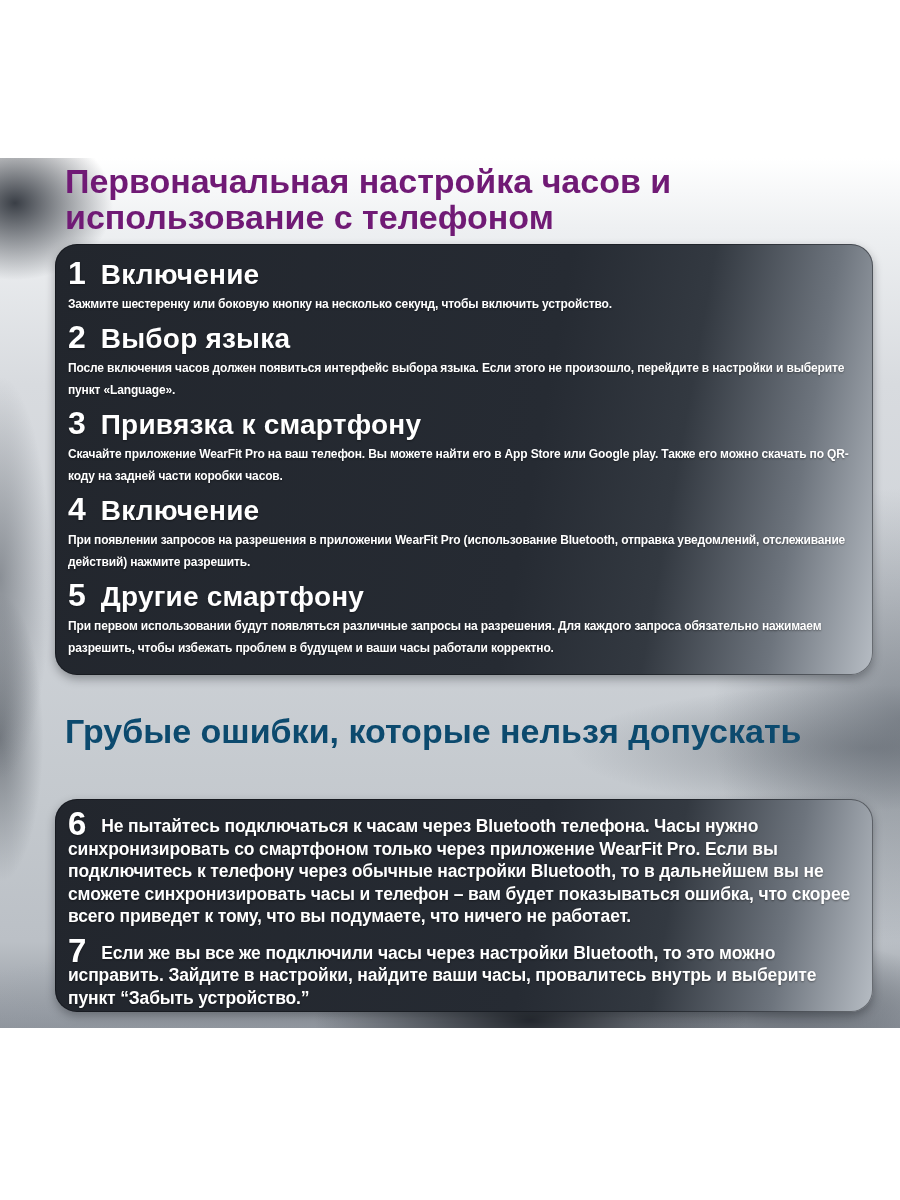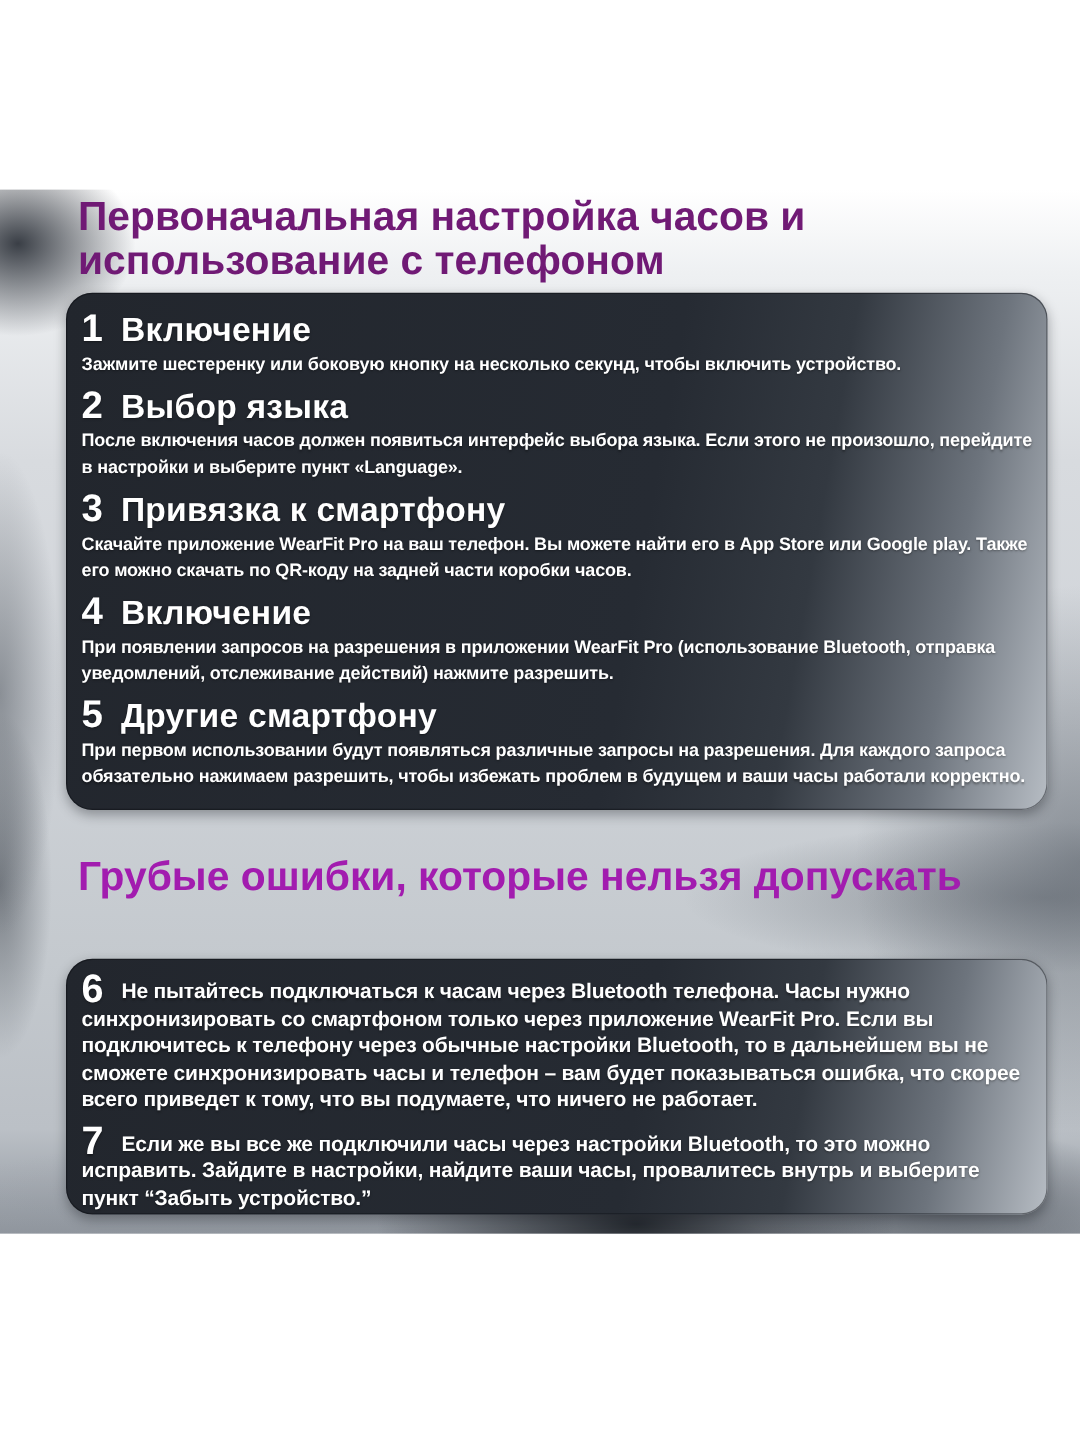--- a/index.html
+++ b/index.html
@@ -21,36 +21,36 @@
       radial-gradient(ellipse 240px 90px at 790px 845px, rgba(62,68,76,.55), rgba(62,68,76,0) 70%),
       radial-gradient(ellipse 330px 100px at 150px 865px, rgba(145,151,159,.4), rgba(145,151,159,0) 70%),
       linear-gradient(180deg,#ffffff 0%,#eef0f2 8%,#d8dbdf 26%,#cfd3d8 50%,#c4c9ce 74%,#bbc0c6 90%,#8f959d 100%);
   }
   .headline{
     position:absolute;left:65px;top:163px;width:780px;
     color:#701a75;font-size:34px;line-height:36px;font-weight:700;letter-spacing:0;
   }
   .headline2{
     position:absolute;left:65px;top:711px;width:800px;
-    color:#a21caf;font-size:34px;line-height:40px;font-weight:700;
+    color:#0c4a6e;font-size:34px;line-height:40px;font-weight:700;
   }
   .panel{
     position:absolute;left:55px;width:818px;border-radius:22px;
     background:linear-gradient(100deg,#22262d 0%,#262b33 58%,#333941 74%,#6d747d 88%,#b7bdc4 100%);
     box-shadow:0 4px 10px rgba(20,24,30,.35), inset 0 0 0 1px rgba(12,14,18,.45);
     color:#ffffff;
   }
   .panel-1{top:244px;height:431px;padding:8px 12px 0 13px;box-sizing:border-box;}
   .panel-2{top:775px;height:213px;padding:14px 12px 0 13px;box-sizing:border-box;margin-top:24px;}
   .step-head{display:flex;align-items:baseline;gap:15px;margin:6px 0 3px;
     text-shadow:0 1px 2px rgba(0,0,0,.4);}
   .step-num{font-size:32px;font-weight:700;line-height:30px;}
   .step-title{font-size:28px;font-weight:700;line-height:30px;letter-spacing:.2px;}
   .step-body{
-    margin:0 0 5px;font-size:15px;font-weight:700;line-height:22.5px;
+    margin:0 0 5px;font-size:12px;font-weight:700;line-height:22.5px;
     letter-spacing:-.15px;text-shadow:0 1px 2px rgba(0,0,0,.4);
   }
   .mistake{margin:0 0 12px;font-size:17.5px;font-weight:700;line-height:22.5px;
     letter-spacing:-.15px;text-shadow:0 1px 2px rgba(0,0,0,.4);}
   .mistake .big-num{font-size:33px;font-weight:700;line-height:22px;
     vertical-align:-3px;margin-right:15px;}
 </style>
 </head>
 <body>
 

